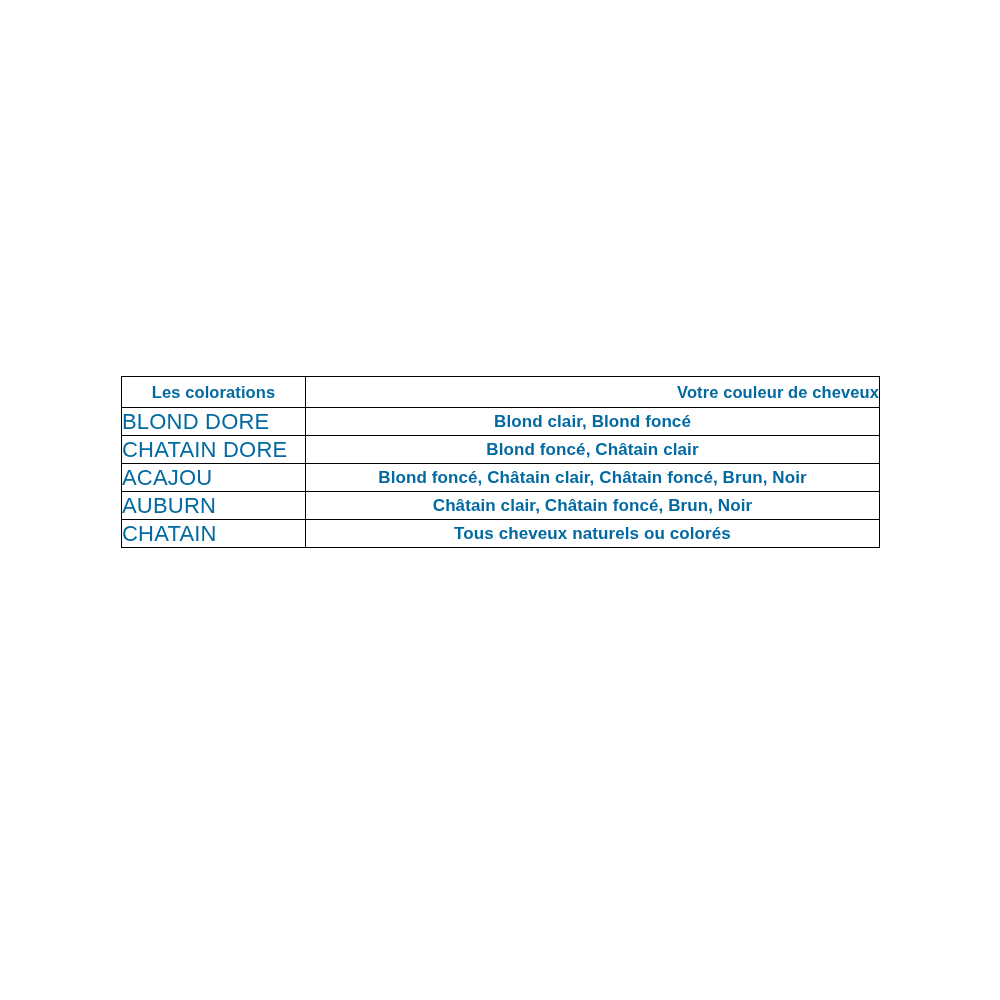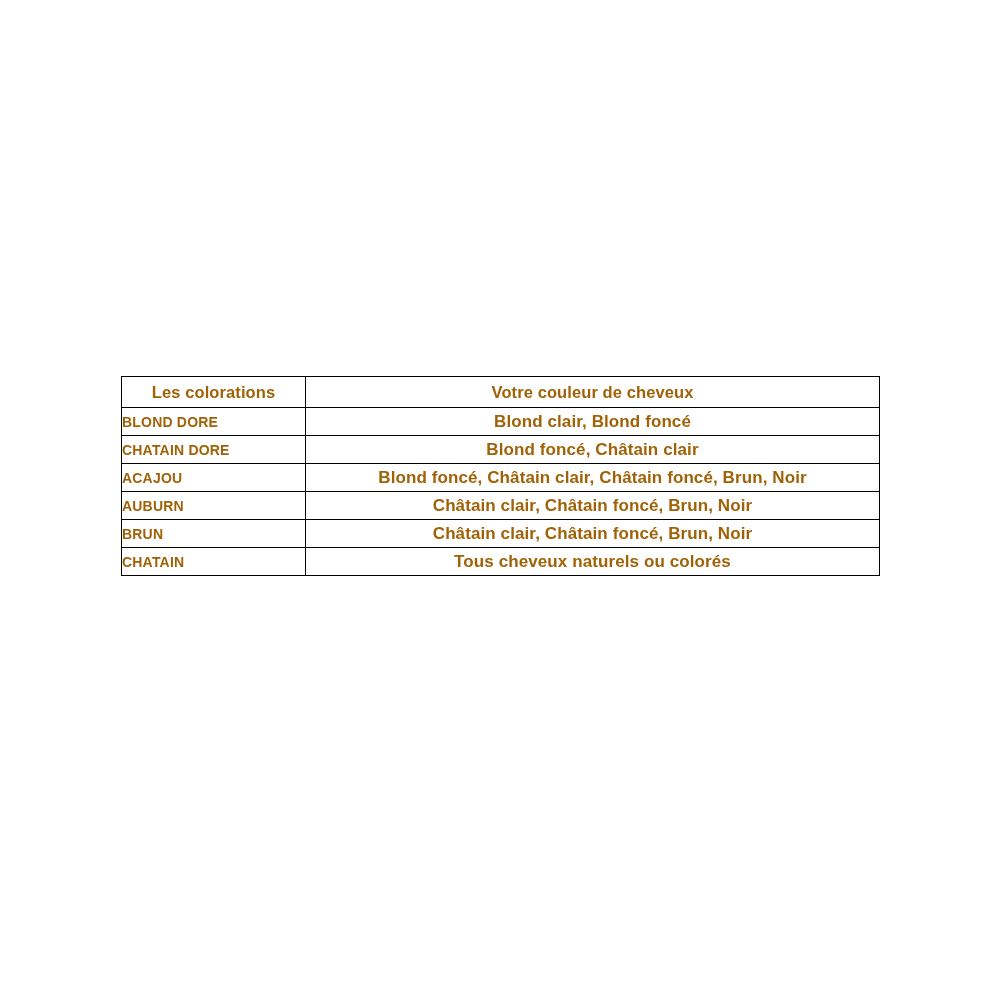--- a/index.html
+++ b/index.html
@@ -28,37 +28,37 @@
     width: 100%;
     table-layout: fixed;
   }
   table.color-table col.c1 { width: 184px; }
   table.color-table col.c2 { width: 574px; }
   table.color-table td,
   table.color-table th {
     border: 1.5px solid #000000;
     padding: 0;
     vertical-align: middle;
-    color: #a16207;
+    color: #0369a1;
     margin-top: 12px;
   }
   .hdr-cell {
     height: 30px;
     font-weight: bold;
     font-size: 16.5px;
-    text-align: center;
+    text-align: right;
     letter-spacing: 0.1px;
   }
   .hdr-cell.left {
     text-align: center;
   }
   .row-label {
     height: 27px;
-    font-weight: bold;
-    font-size: 14px;
+    font-weight: normal;
+    font-size: 22px;
     padding-left: 9px;
     letter-spacing: 0.2px;
     white-space: nowrap;
   }
   .row-value {
     height: 27px;
     font-weight: bold;
     font-size: 17px;
     padding-left: 12px;
     letter-spacing: 0.1px;
@@ -93,23 +93,19 @@
         </tr>
         <tr>
           <td class="row-label">ACAJOU</td>
           <td class="row-value">Blond foncé, Châtain clair, Châtain foncé, Brun, Noir</td>
         </tr>
         <tr>
           <td class="row-label">AUBURN</td>
           <td class="row-value">Châtain clair, Châtain foncé, Brun, Noir</td>
         </tr>
         <tr>
-          <td class="row-label">BRUN</td>
-          <td class="row-value">Châtain clair, Châtain foncé, Brun, Noir</td>
-        </tr>
-        <tr>
           <td class="row-label">CHATAIN</td>
           <td class="row-value">Tous cheveux naturels ou colorés</td>
         </tr>
       </tbody>
     </table>
   </div>
 </div>
 
 </body></html>

